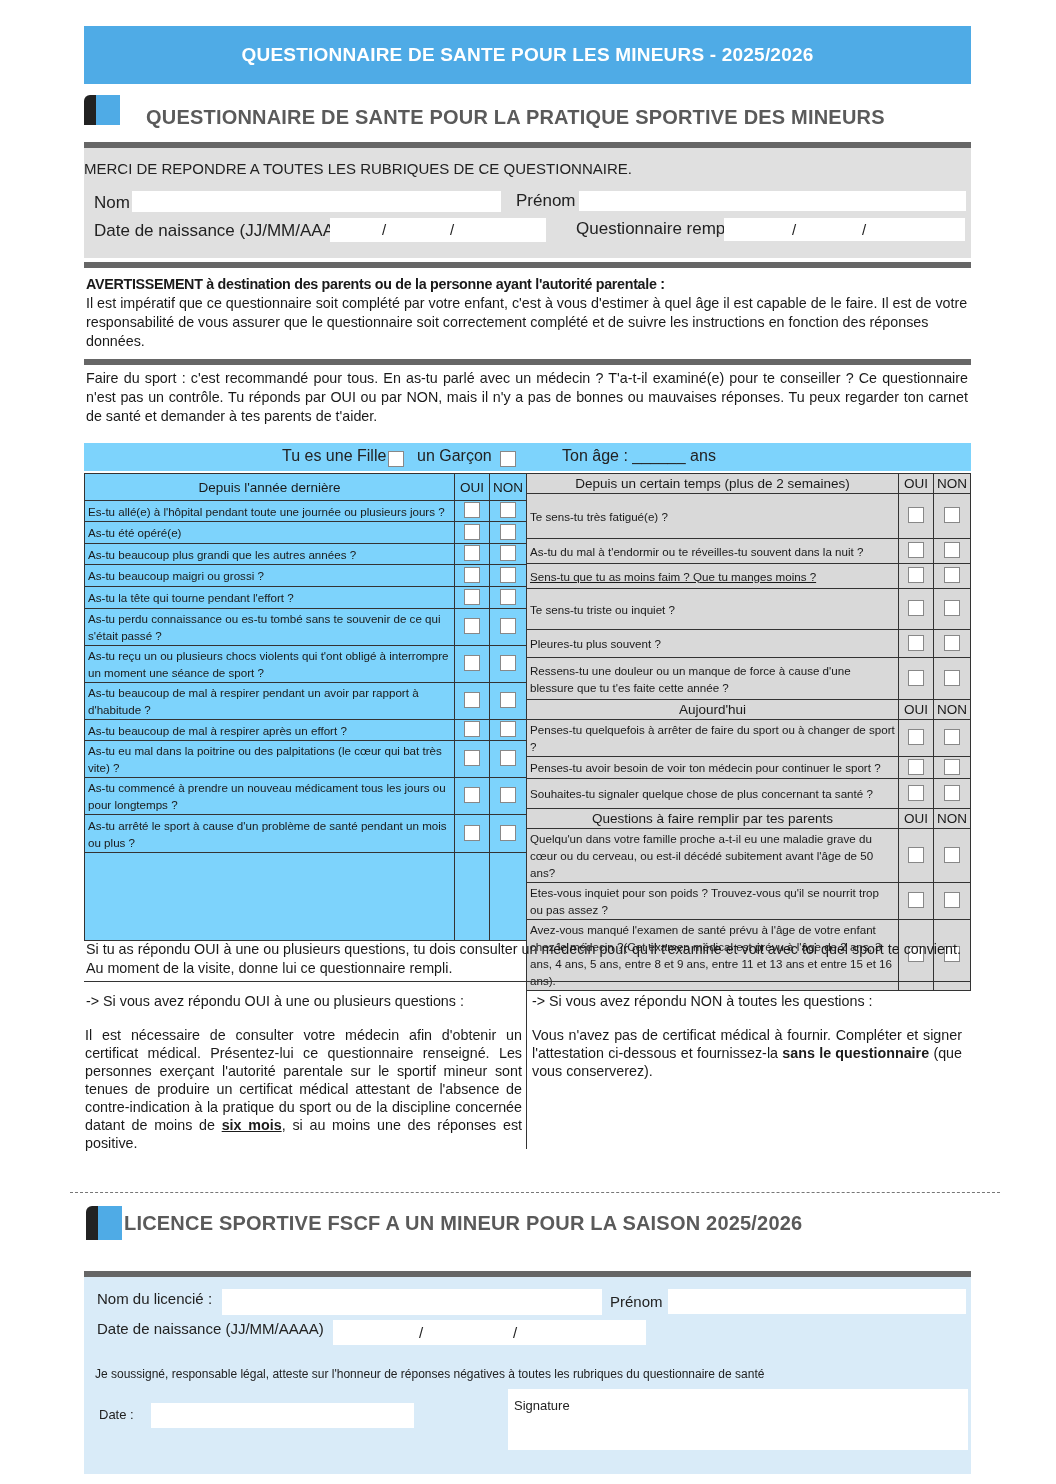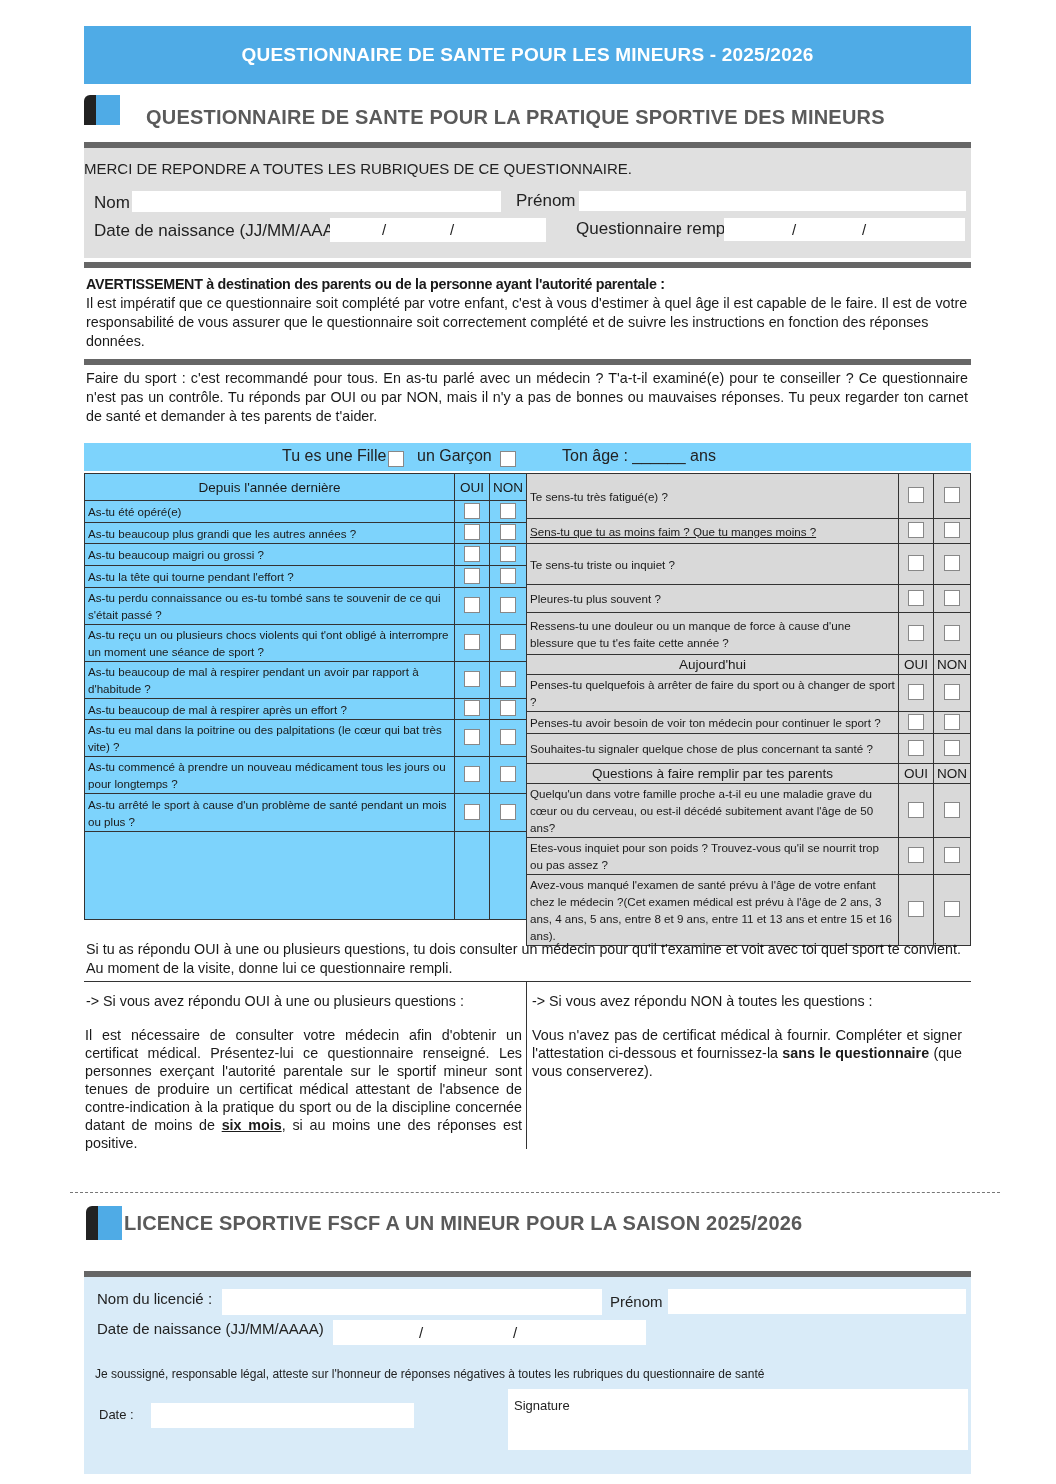--- a/index.html
+++ b/index.html
@@ -74,20 +74,25 @@
 
 <table class="q" id="left-table" style="left:84px;top:473px;width:443px;">
   <tbody>
       <tr class="blue" style="height:27px;">
     <td class="hdr">Depuis l'année dernière</td>
     <td class="hdr cbcell">OUI</td>
     <td class="hdr cbcell">NON</td>
   </tr>
   </tbody>
     <tbody id="left-body">
+      <tr class="blue" style="height: 20px;">
+        <td style="line-height:17px;">Es-tu allé(e) à l'hôpital pendant toute une journée ou plusieurs jours ?</td>
+      <td class="cbcell"><span class="cb"></span></td>
+      <td class="cbcell"><span class="cb"></span></td>
+      </tr>
       <tr class="blue" style="height: 22px;">
         <td style="line-height:17px;">As-tu été opéré(e)</td>
       <td class="cbcell"><span class="cb"></span></td>
       <td class="cbcell"><span class="cb"></span></td>
       </tr>
       <tr class="blue" style="height: 21px;">
         <td style="line-height:17px;">As-tu beaucoup plus grandi que les autres années ?</td>
       <td class="cbcell"><span class="cb"></span></td>
       <td class="cbcell"><span class="cb"></span></td>
       </tr>
@@ -141,22 +146,32 @@
       <tr class="blue" style="height:88px;">
     <td></td>
     <td></td>
     <td></td>
   </tr>
 </tbody>
   </table>
 
 <table class="q" id="right-table" style="left:526px;top:473px;width:445px;">
   <tbody id="right-body">
+      <tr class="grey" style="height: 20px;">
+        <td class="hdr">Depuis un certain temps (plus de 2 semaines)</td>
+      <td class="hdr cbcell">OUI</td>
+      <td class="hdr cbcell">NON</td>
+      </tr>
       <tr class="grey" style="height: 45px;">
         <td style="line-height:17px;">Te sens-tu très fatigué(e) ?</td>
+        <td class="cbcell"><span class="cb"></span></td>
+        <td class="cbcell"><span class="cb"></span></td>
+      </tr>
+      <tr class="grey" style="height: 25px;">
+        <td style="line-height:17px;">As-tu du mal à t'endormir ou te réveilles-tu souvent dans la nuit ?</td>
         <td class="cbcell"><span class="cb"></span></td>
         <td class="cbcell"><span class="cb"></span></td>
       </tr>
       <tr class="grey" style="height: 25px; text-decoration: underline;">
         <td style="line-height:17px;">Sens-tu que tu as moins faim ? Que tu manges moins ?</td>
         <td class="cbcell"><span class="cb"></span></td>
         <td class="cbcell"><span class="cb"></span></td>
       </tr>
       <tr class="grey" style="height: 41px;">
         <td style="line-height:17px;">Te sens-tu triste ou inquiet ?</td>

